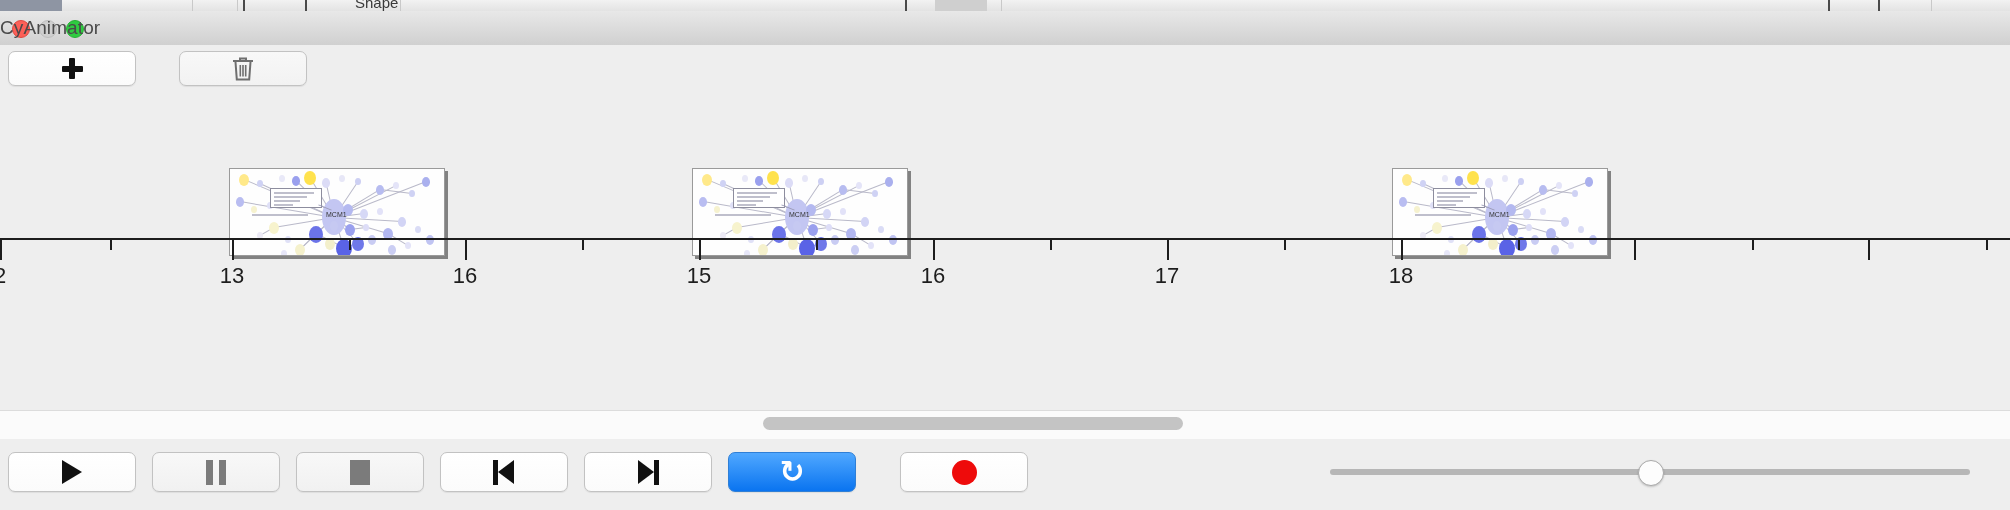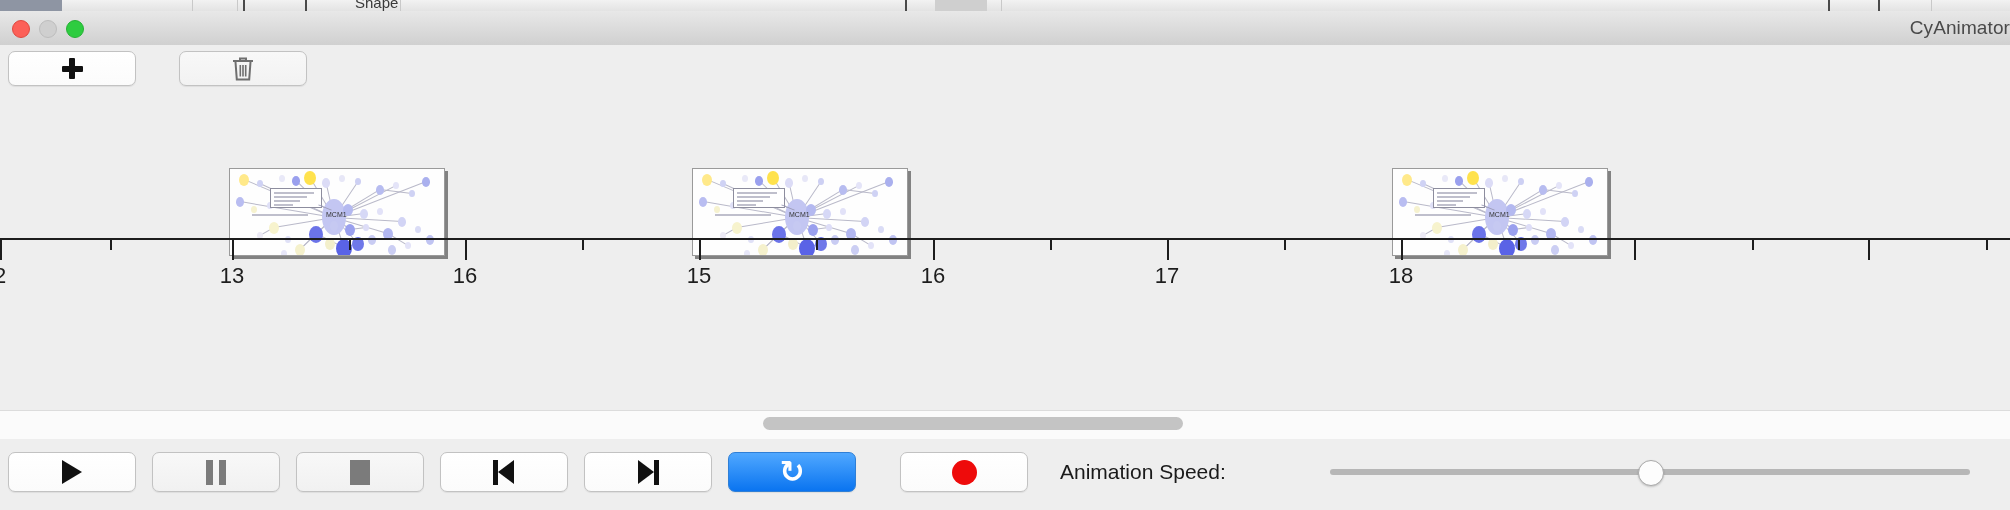--- a/index.html
+++ b/index.html
@@ -83,21 +83,21 @@
     display: block;
   }
   .dot.red    { background: #fc6058; border: 1px solid #e0483f; }
   .dot.yellow { background: #cfcfcf; border: 1px solid #bdbdbd; }
   .dot.green  { background: #2ecc40; border: 1px solid #25b134; }
   .win-title {
     position: absolute;
     left: 0; top: 0;
     width: 2010px; height: 34px;
     line-height: 34px;
-    text-align: right;
+    text-align: left;
     font-size: 19px;
     color: #4a4a4a;
     letter-spacing: .1px;
   }
 
   
   .toolbar {
     position: absolute;
     left: 0; top: 45px;
     width: 2010px; height: 43px;
@@ -696,20 +696,19 @@
     </div>
     <div class="cbtn" style="left:584px;">
       <span class="ico-next"></span>
     </div>
     <div class="cbtn active" style="left:728px;">
       <span class="ico-loop">↻</span>
     </div>
     <div class="cbtn" style="left:900px;">
       <span class="ico-record"></span>
     </div>
-    <div class="speed-label">Animation Speed:</div>
     <div class="slider">
       <div class="slider-track"></div>
       <div class="slider-thumb" id="speed-thumb" style="left: 320px;"></div>
     </div>
   </div>
 
 </div>
 
 </body></html>

